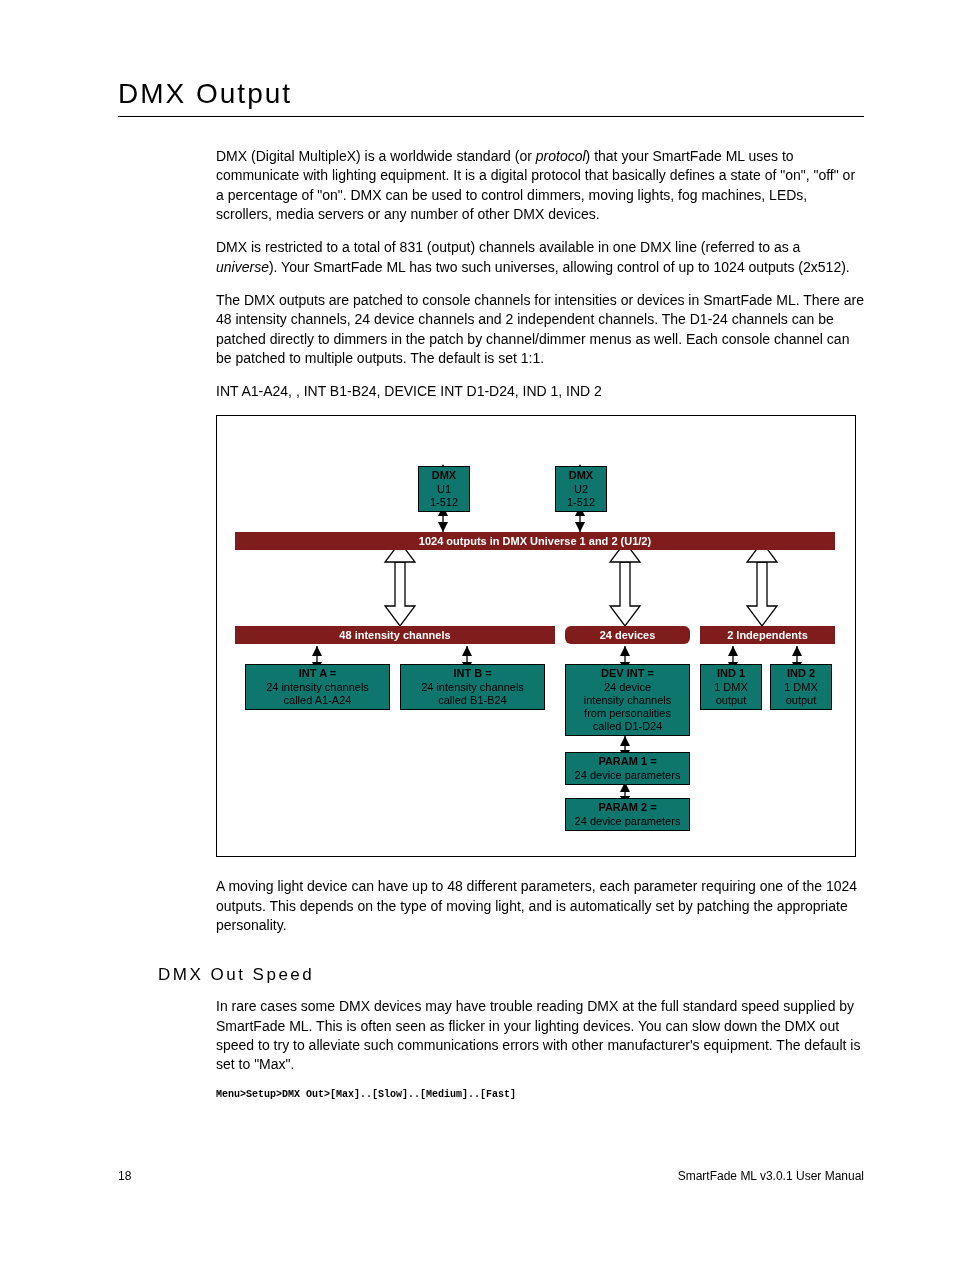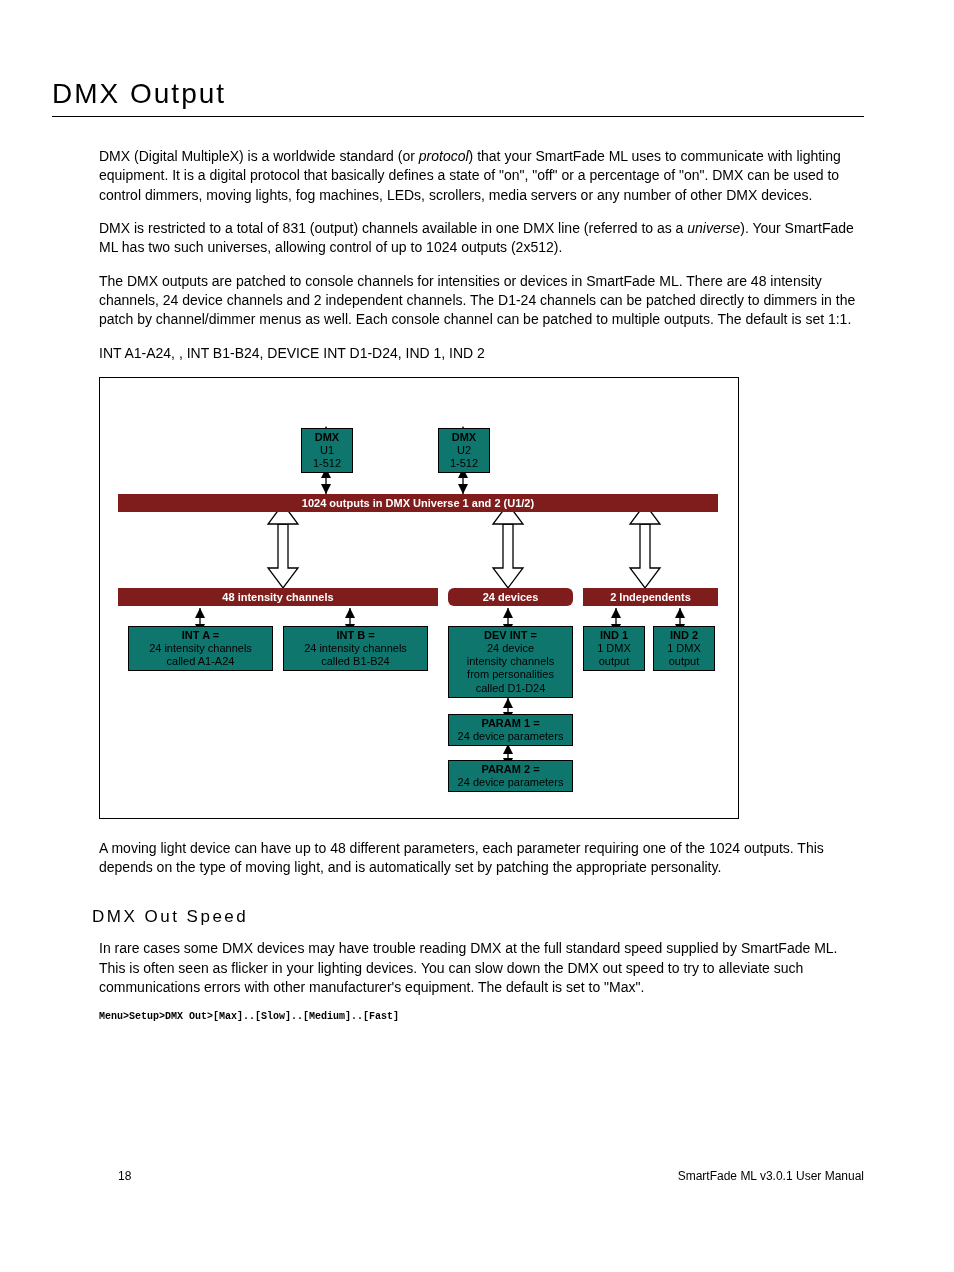--- a/index.html
+++ b/index.html
@@ -8,35 +8,35 @@
     color: #000;
     margin: 0;
     padding: 0;
     background: #fff;
   }
   .page {
     width: 954px;
     height: 1255px;
     position: relative;
     box-sizing: border-box;
-    padding: 78px 90px 40px 52px;
+    padding: 78px 90px 40px 118px;
   }
   .h1 {
     font-size: 28px;
     font-weight: 400;
     letter-spacing: 2px;
     margin: 0 0 6px 0;
   }
   .hr {
     border: none;
     border-top: 1px solid #000;
     margin: 0 0 30px 0;
   }
   .body-col {
-    margin-left: 47px;
+    margin-left: 98px;
     margin-right: 0;
   }
   .para {
     margin: 0 0 14px 0;
     line-height: 1.38;
   }
   .italic { font-style: italic; }
   .h2 {
     font-size: 17px;
     font-weight: 400;

